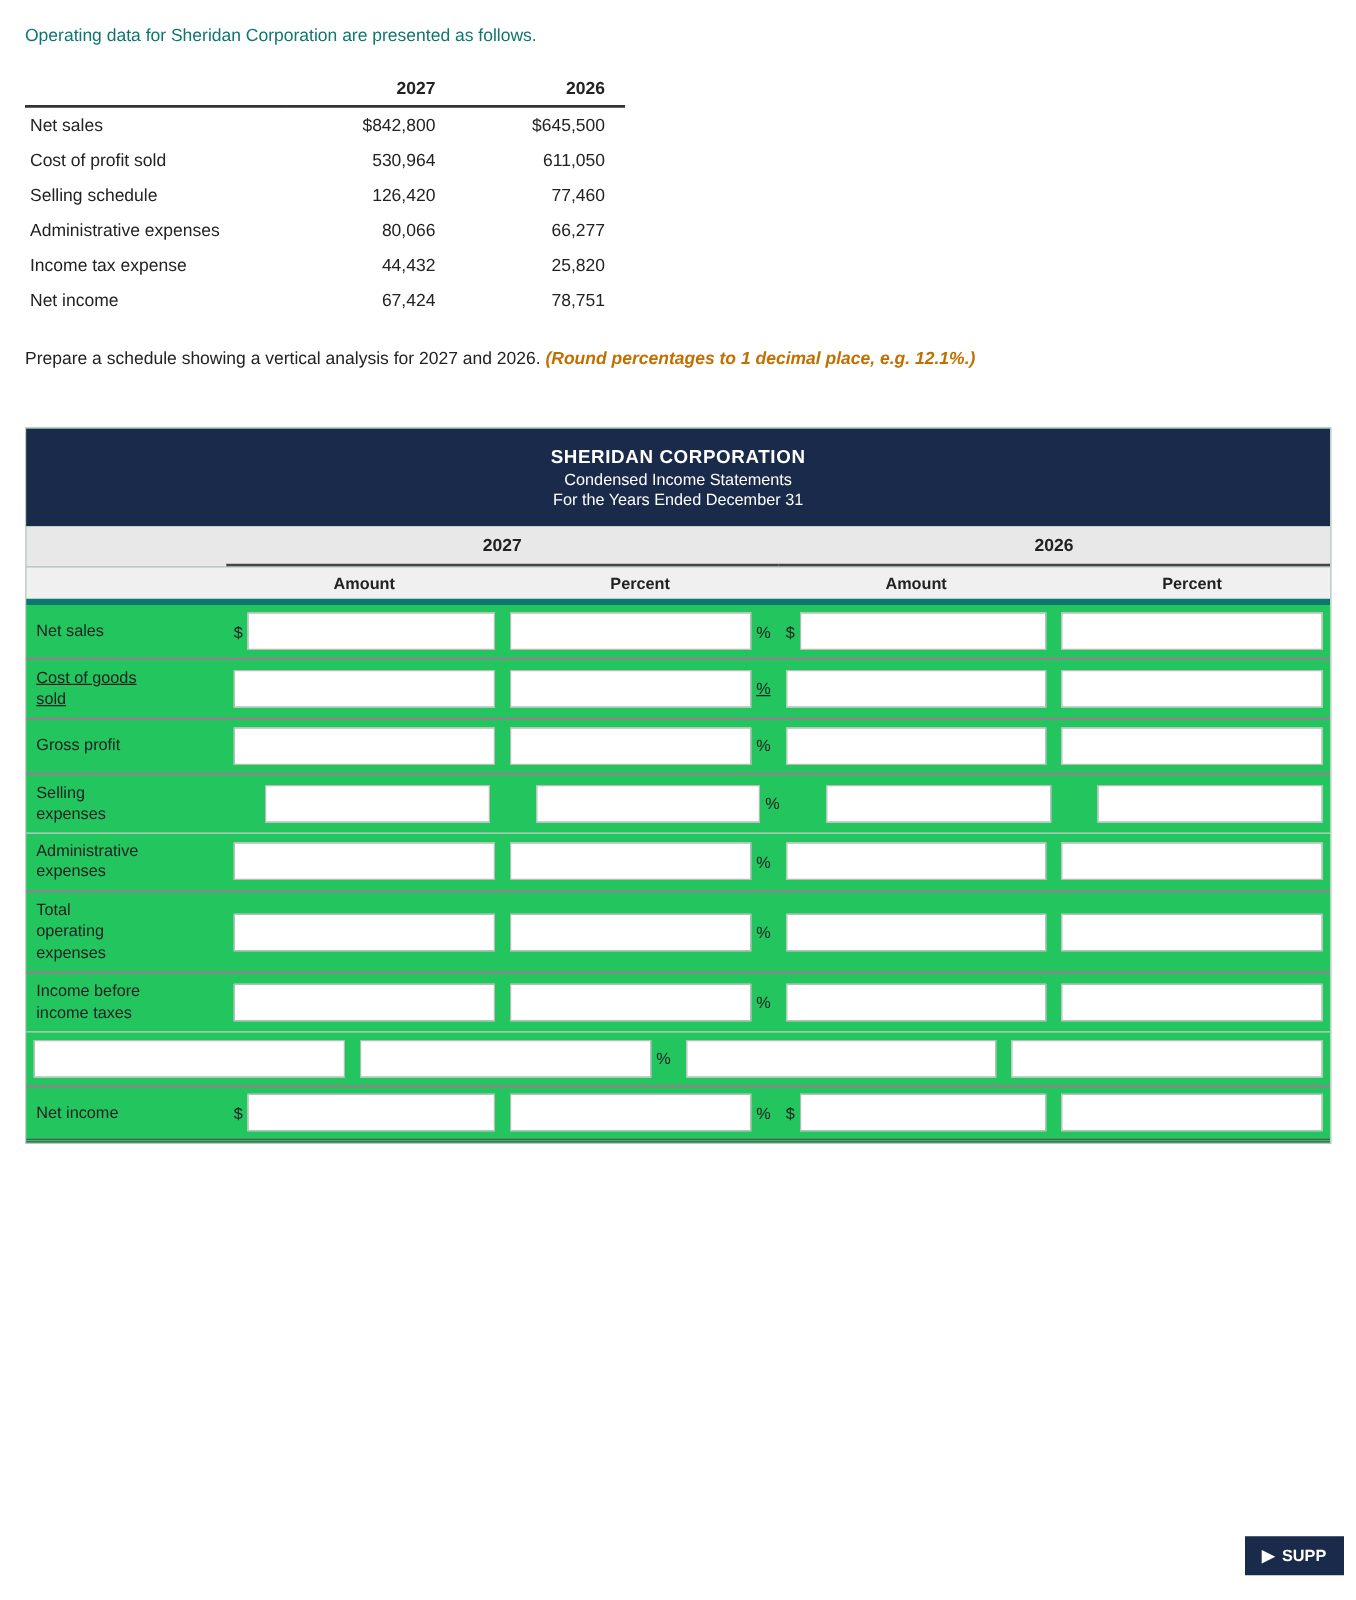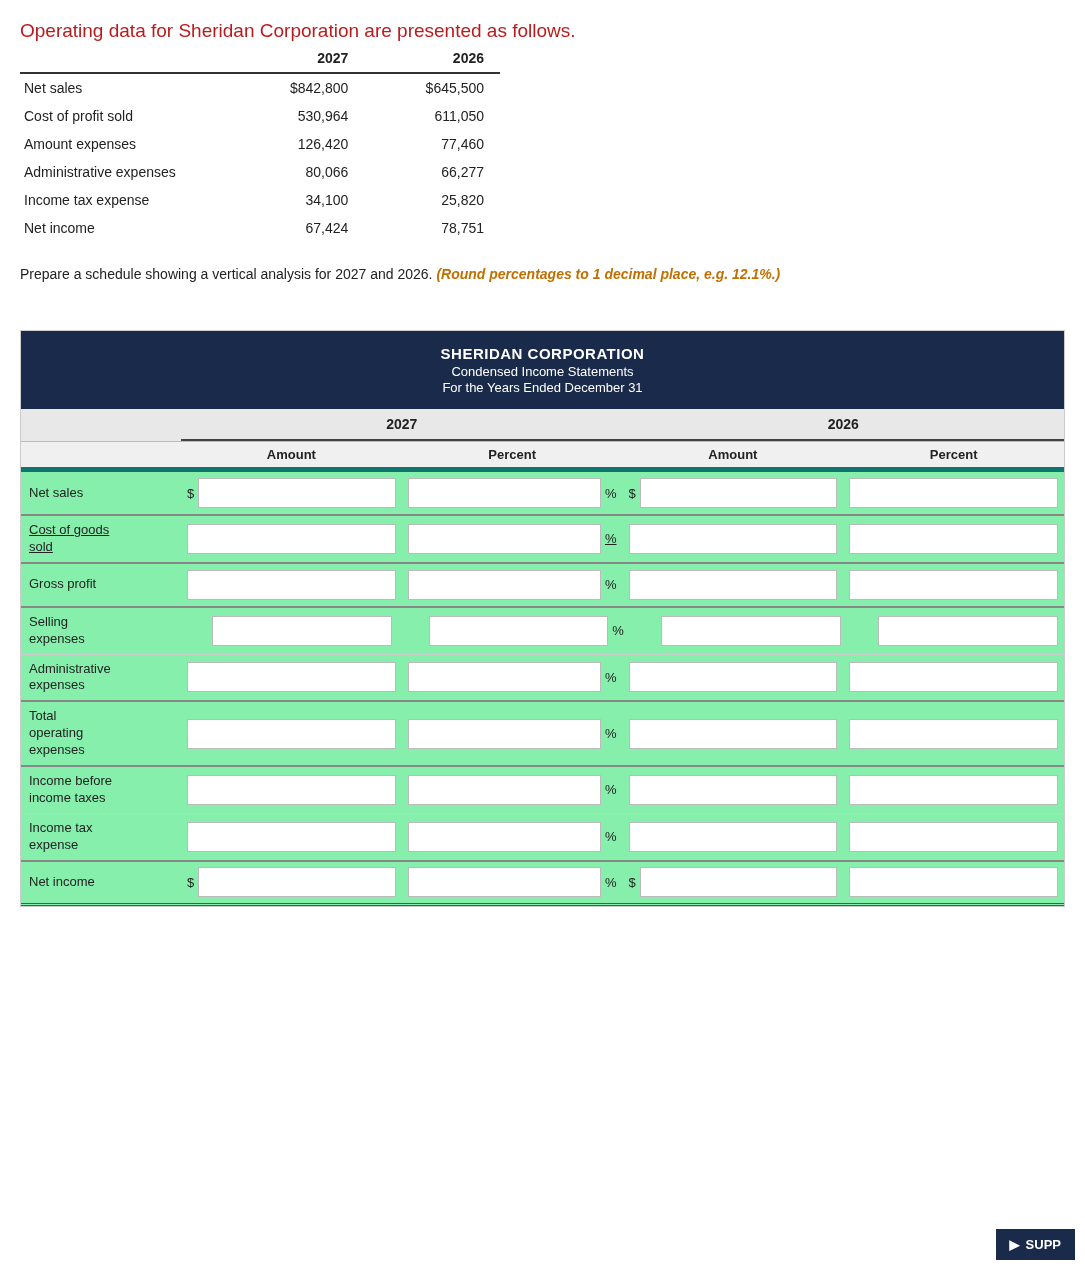--- a/index.html
+++ b/index.html
@@ -6,23 +6,23 @@
     body {
       font-family: Arial, sans-serif;
       font-size: 14px;
       background: #fff;
       color: #222;
       padding: 20px;
       width: 1085px;
     }
 
     .intro-text {
-      font-size: 19px;
-      margin-bottom: 2px;
-      color: #b91c1c;
+      font-size: 14px;
+      margin-bottom: 20px;
+      color: #0f766e;
     }
 
     .data-table {
       width: 480px;
       border-collapse: collapse;
       margin-bottom: 24px;
     }
     .data-table th {
       font-weight: bold;
       text-align: right;
@@ -48,21 +48,21 @@
       margin-bottom: 20px;
       color: #222;
     }
     .instruction strong {
       color: #c07000;
       font-style: italic;
     }
 
     
     .analysis-container {
-      background: #86efac;
+      background: #22c55e;
       border: 1px solid #ccc;
       width: 100%;
       margin-top: 48px;
     }
 
     .analysis-header {
       background: #1a2a4a;
       color: #fff;
       text-align: center;
       padding: 14px 10px;
@@ -141,32 +141,32 @@
       <td>Net sales</td>
       <td class="val">$842,800</td>
       <td class="val">$645,500</td>
     </tr>
     <tr>
       <td>Cost of profit sold</td>
       <td class="val">530,964</td>
       <td class="val">611,050</td>
     </tr>
     <tr>
-      <td>Amount expenses</td>
+      <td>Selling schedule</td>
       <td class="val">126,420</td>
       <td class="val">77,460</td>
     </tr>
     <tr>
       <td>Administrative expenses</td>
       <td class="val">80,066</td>
       <td class="val">66,277</td>
     </tr>
     <tr>
       <td>Income tax expense</td>
-      <td class="val">34,100</td>
+      <td class="val">44,432</td>
       <td class="val">25,820</td>
     </tr>
     <tr>
       <td>Net income</td>
       <td class="val">67,424</td>
       <td class="val">78,751</td>
     </tr>
   </tbody>
 </table>
 
@@ -311,21 +311,20 @@
     </div>
     <div style="flex:1; display:flex; align-items:center; padding:4px 6px; gap:4px;">
       <input class="input-box" type="text" style="flex: 1 1 0%; border: 1px solid rgb(187, 187, 187); height: 30px;">
     </div>
     <div style="flex:1; display:flex; align-items:center; padding:4px 6px; gap:4px;">
       <input class="input-box" type="text" style="flex: 1 1 0%; border: 1px solid rgb(187, 187, 187); height: 30px;">
     </div>
   </div>
 
   <div class="data-row" style="border-bottom:2px solid #888;">
-    <div class="row-label">Income tax<br>expense</div>
     <div style="flex:1; display:flex; align-items:center; padding:4px 6px; gap:4px;">
       <input class="input-box" type="text" style="flex: 1 1 0%; border: 1px solid rgb(187, 187, 187); height: 30px;">
     </div>
     <div style="flex:1; display:flex; align-items:center; padding:4px 6px; gap:4px;">
       <input class="input-box" type="text" style="flex: 1 1 0%; border: 1px solid rgb(187, 187, 187); height: 30px;">
       <span style="font-size:13px;">%</span>
     </div>
     <div style="flex:1; display:flex; align-items:center; padding:4px 6px; gap:4px;">
       <input class="input-box" type="text" style="flex: 1 1 0%; border: 1px solid rgb(187, 187, 187); height: 30px;">
     </div>

